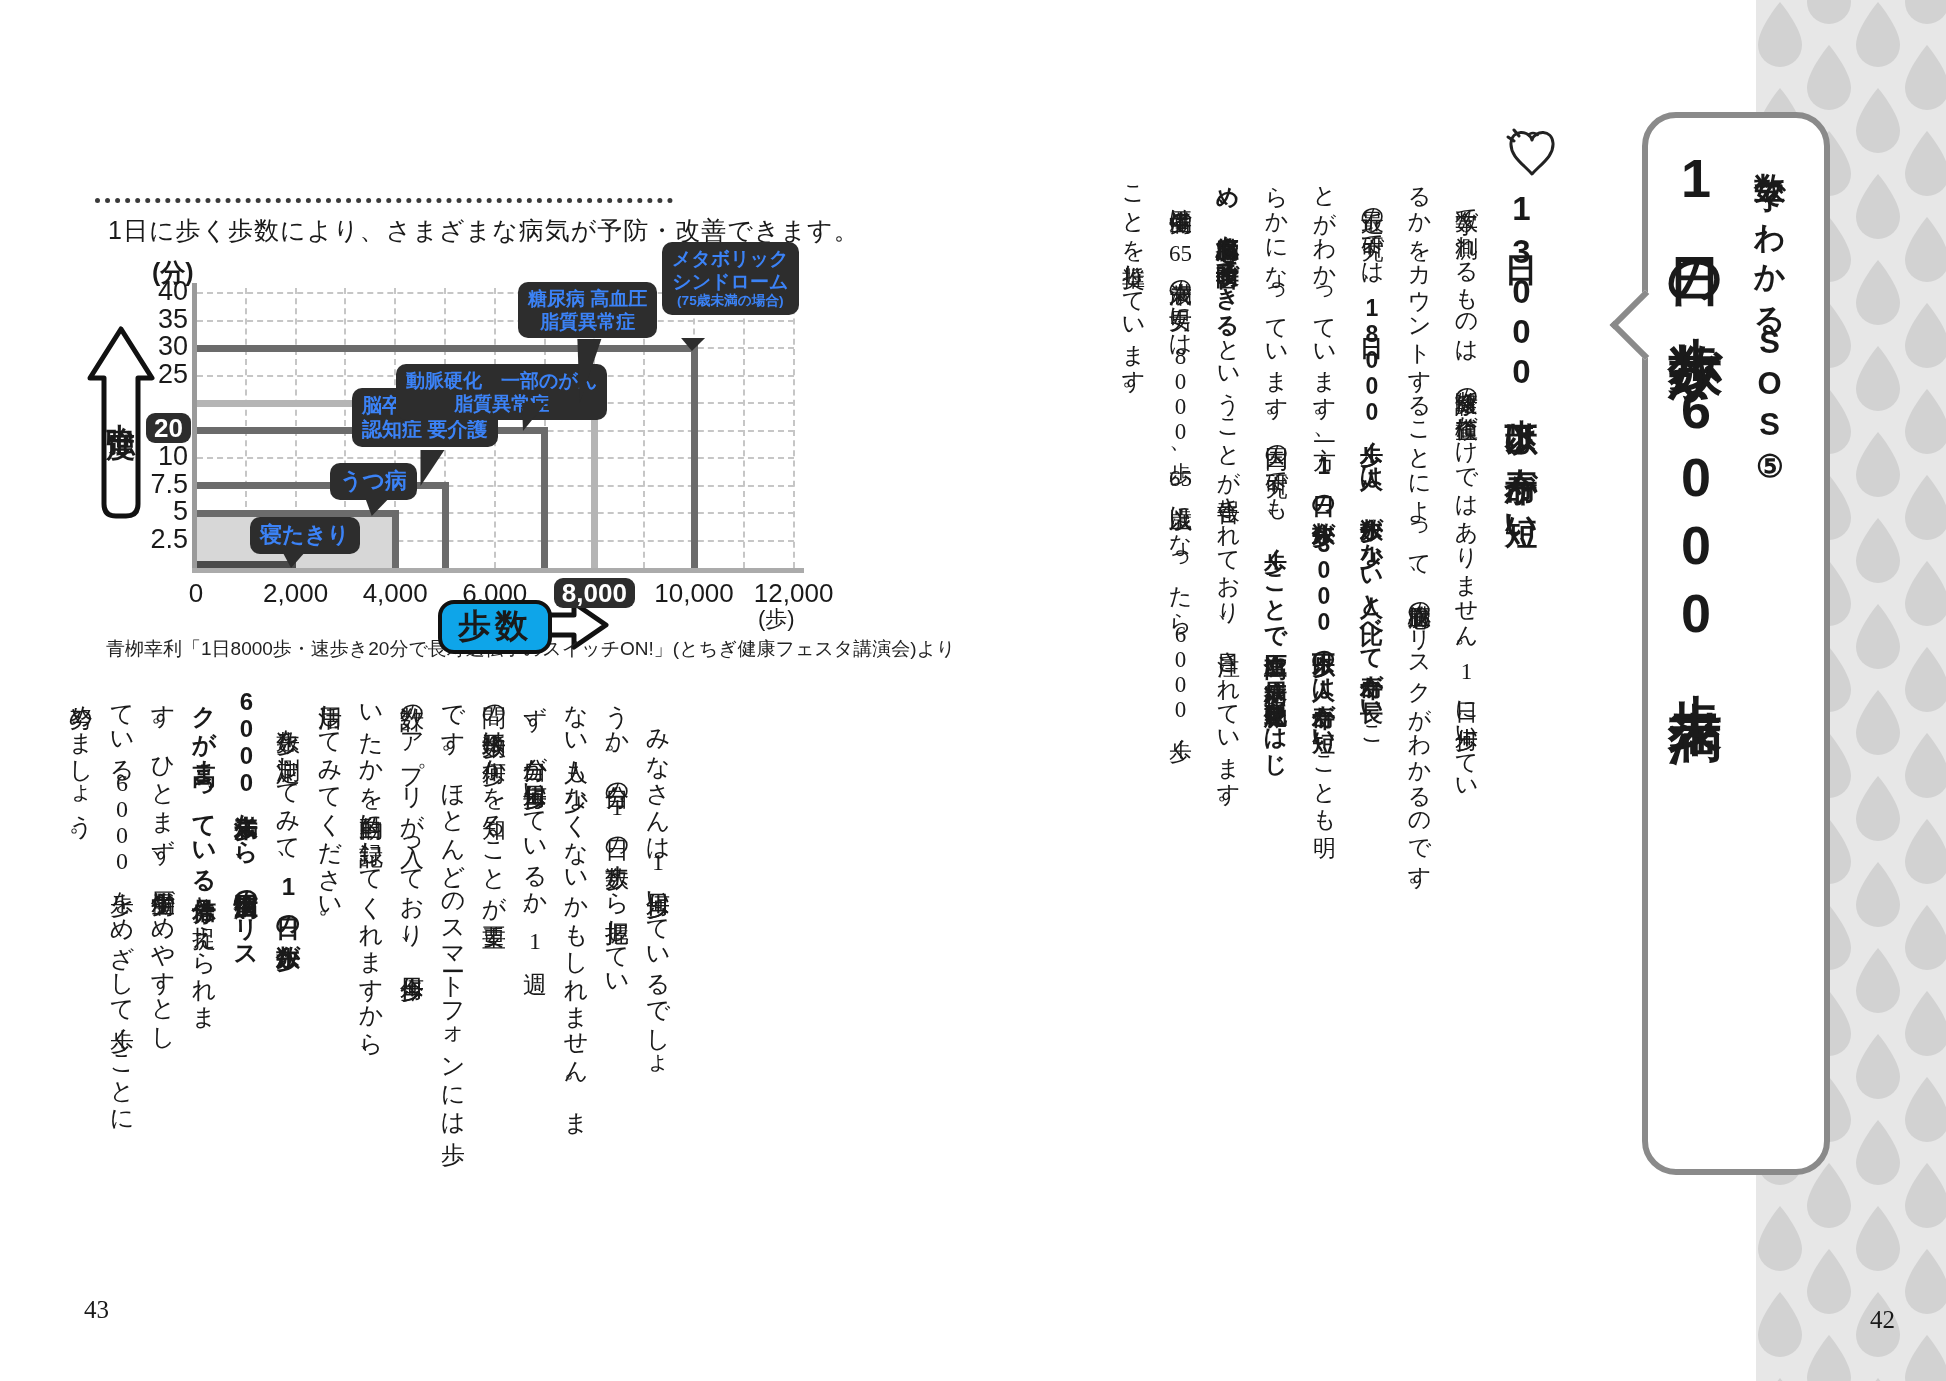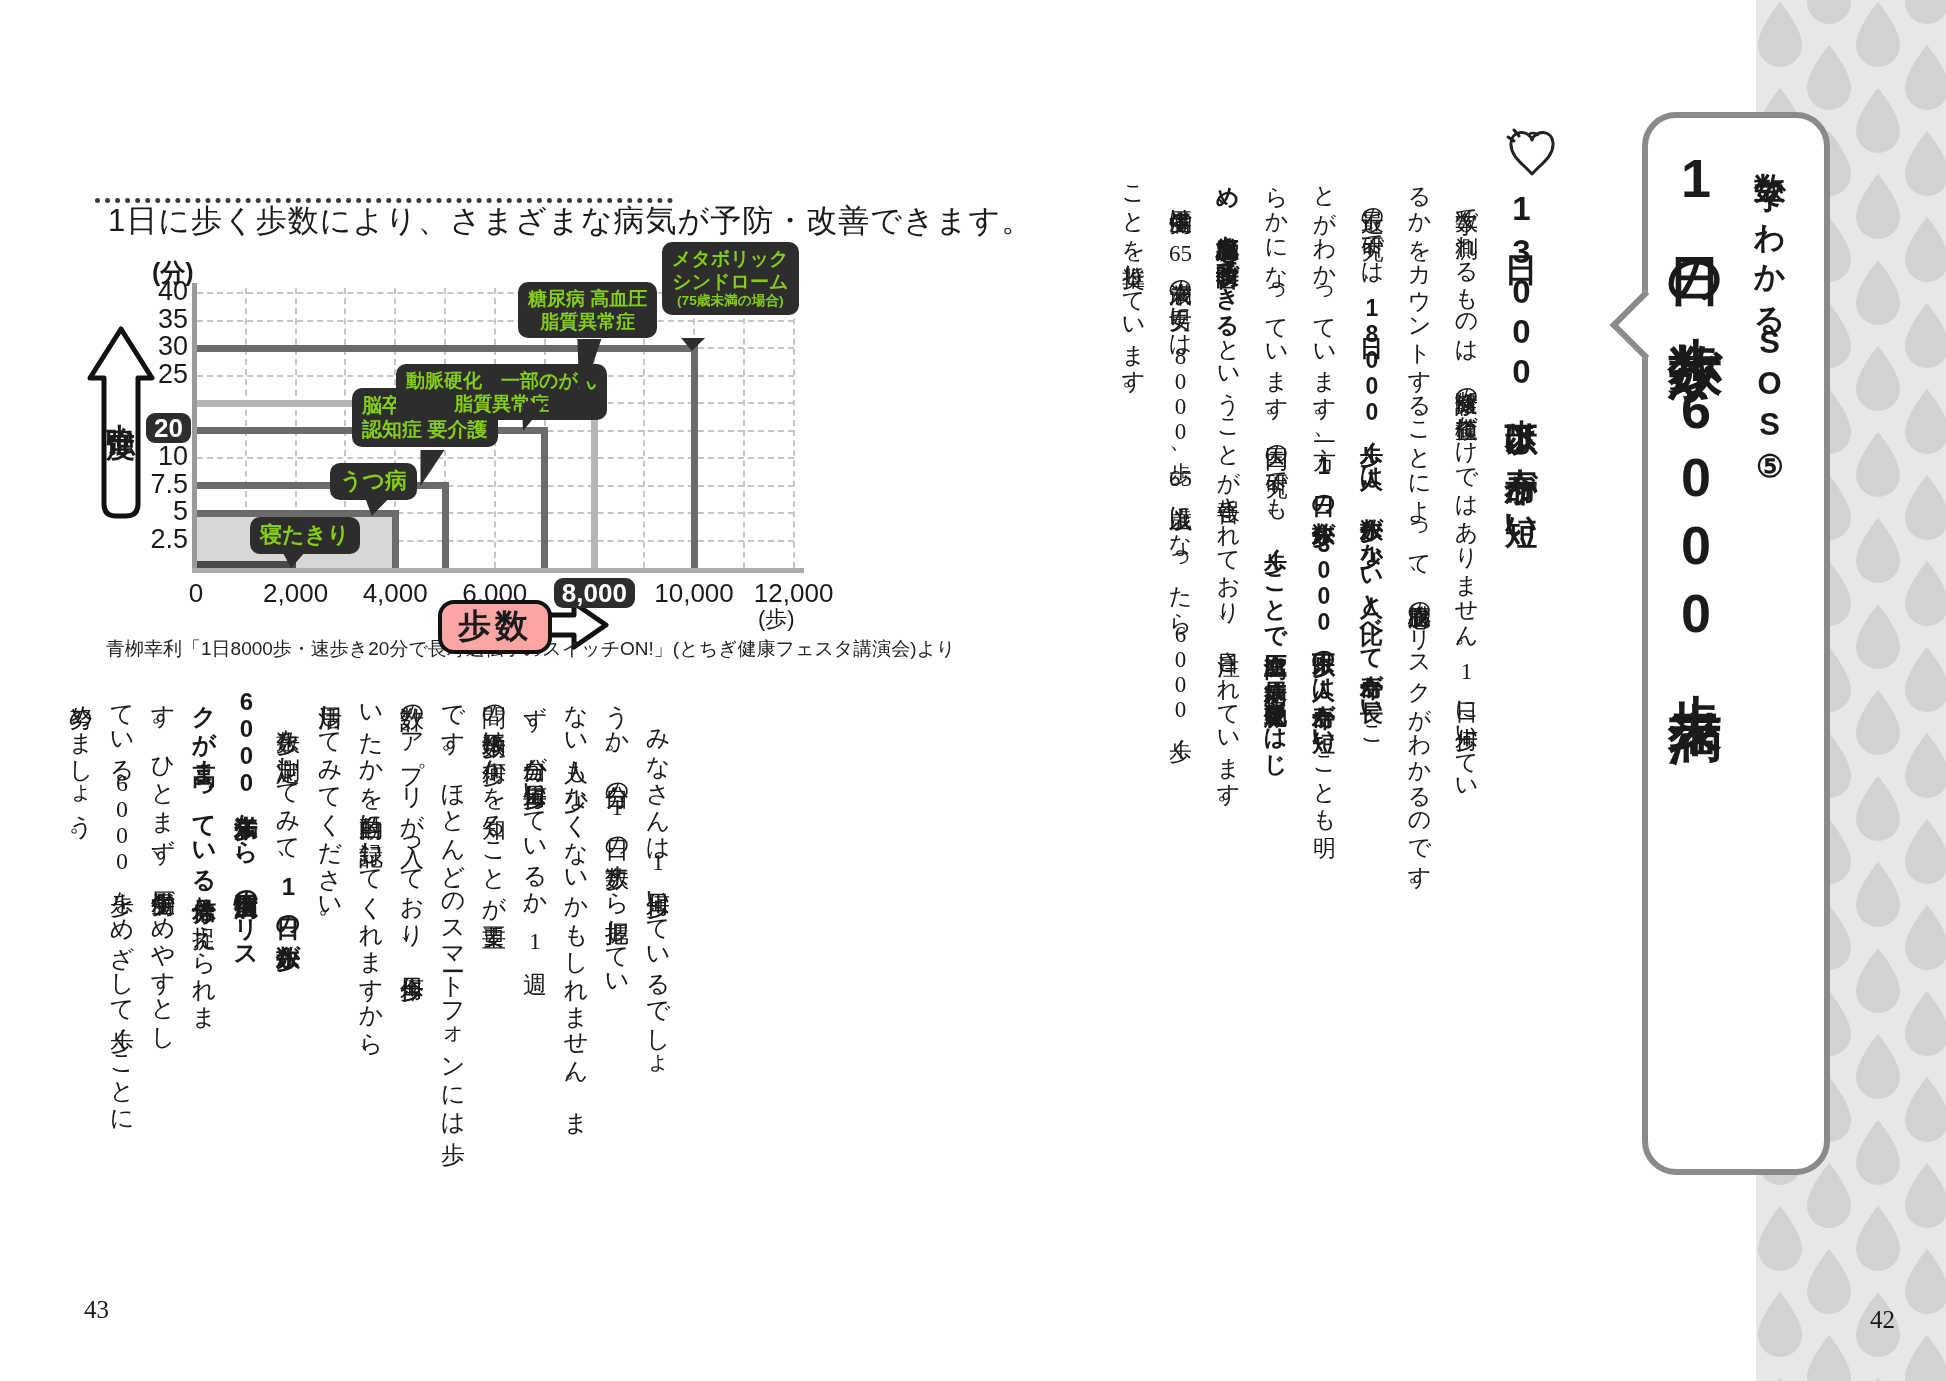--- a/index.html
+++ b/index.html
@@ -22,37 +22,37 @@
   #title-inner{left:1654px;top:148px;height:980px;writing-mode:vertical-rl;text-orientation:upright;}
   #title-tag{font-size:31px;letter-spacing:6px;line-height:62px;font-weight:600;}
   #title-main{font-size:54px;letter-spacing:8px;line-height:84px;font-weight:bold;}
   #sub-heading{left:1498px;top:190px;height:760px;font-size:33px;font-weight:bold;
                letter-spacing:3px;}
   #right-body{left:1106px;top:170px;width:384px;height:890px;font-size:23px;}
   #right-body .tcol{line-height:47px;}
   
   #chart-title{left:95px;top:146px;width:578px;text-align:center;font-size:29px;font-weight:bold;letter-spacing:2px;}
   #chart-rule{left:95px;top:198px;width:578px;height:0;border-top:5px dotted #3a3a3a;}
-  #chart-subtitle{left:108px;top:200px;font-size:31px;letter-spacing:1px;}
+  #chart-subtitle{left:108px;top:214px;font-size:25px;letter-spacing:1px;}
   #left-body{left:28px;top:688px;width:650px;height:505px;font-size:24px;}
   #source-line{left:106px;top:636px;font-size:19px;letter-spacing:0px;color:#222;}
   
   .gridv{position:absolute;border-left:2px dashed #c6c6c6;width:0;}
   .gridh{position:absolute;border-top:2px dashed #c6c6c6;height:0;}
   .stepline{position:absolute;background:#6b6b6b;}
   .stepline.light{background:#b5b5b5;}
   .ylab{position:absolute;width:130px;text-align:right;font-size:27px;}
   .xlab{position:absolute;width:130px;text-align:center;font-size:26px;}
   .hl{background:#2d2d2d;color:#fff;border-radius:9px;padding:0px 8px;}
-  .callout{position:absolute;background:#2d2d2d;color:#84cc16;font-weight:bold;text-align:center;
+  .callout{position:absolute;background:#2d2d2d;color:#3b82f6;font-weight:bold;text-align:center;
            border-radius:10px;padding:5px 10px;line-height:1.22;white-space:nowrap;}
   .callout .small{font-size:0.72em;letter-spacing:0;}
   .tail{position:absolute;width:0;height:0;}
   #hosu-box{left:438px;top:600px;width:106px;height:46px;border:4px solid #111;border-radius:16px;
-            background:#fca5a5;font-size:33px;font-weight:bold;text-align:center;line-height:44px;
+            background:#0ea5e9;font-size:33px;font-weight:bold;text-align:center;line-height:44px;
             letter-spacing:4px;z-index:5;}
   #chukyodo-text{left:103px;top:400px;width:38px;writing-mode:vertical-rl;text-orientation:upright;
                  font-size:29px;font-weight:bold;letter-spacing:3px;z-index:5;}
   .unit-label{position:absolute;font-size:25px;}
   
   #footer-left-num{left:84px;top:1296px;font-size:25px;font-family:"Liberation Serif",serif;}
   #footer-left-chap{left:132px;top:1299px;font-size:22px;letter-spacing:1px;}
   #footer-right-num{left:1870px;top:1306px;font-size:25px;font-family:"Liberation Serif",serif;z-index:9;}
 </style>
 </head>

